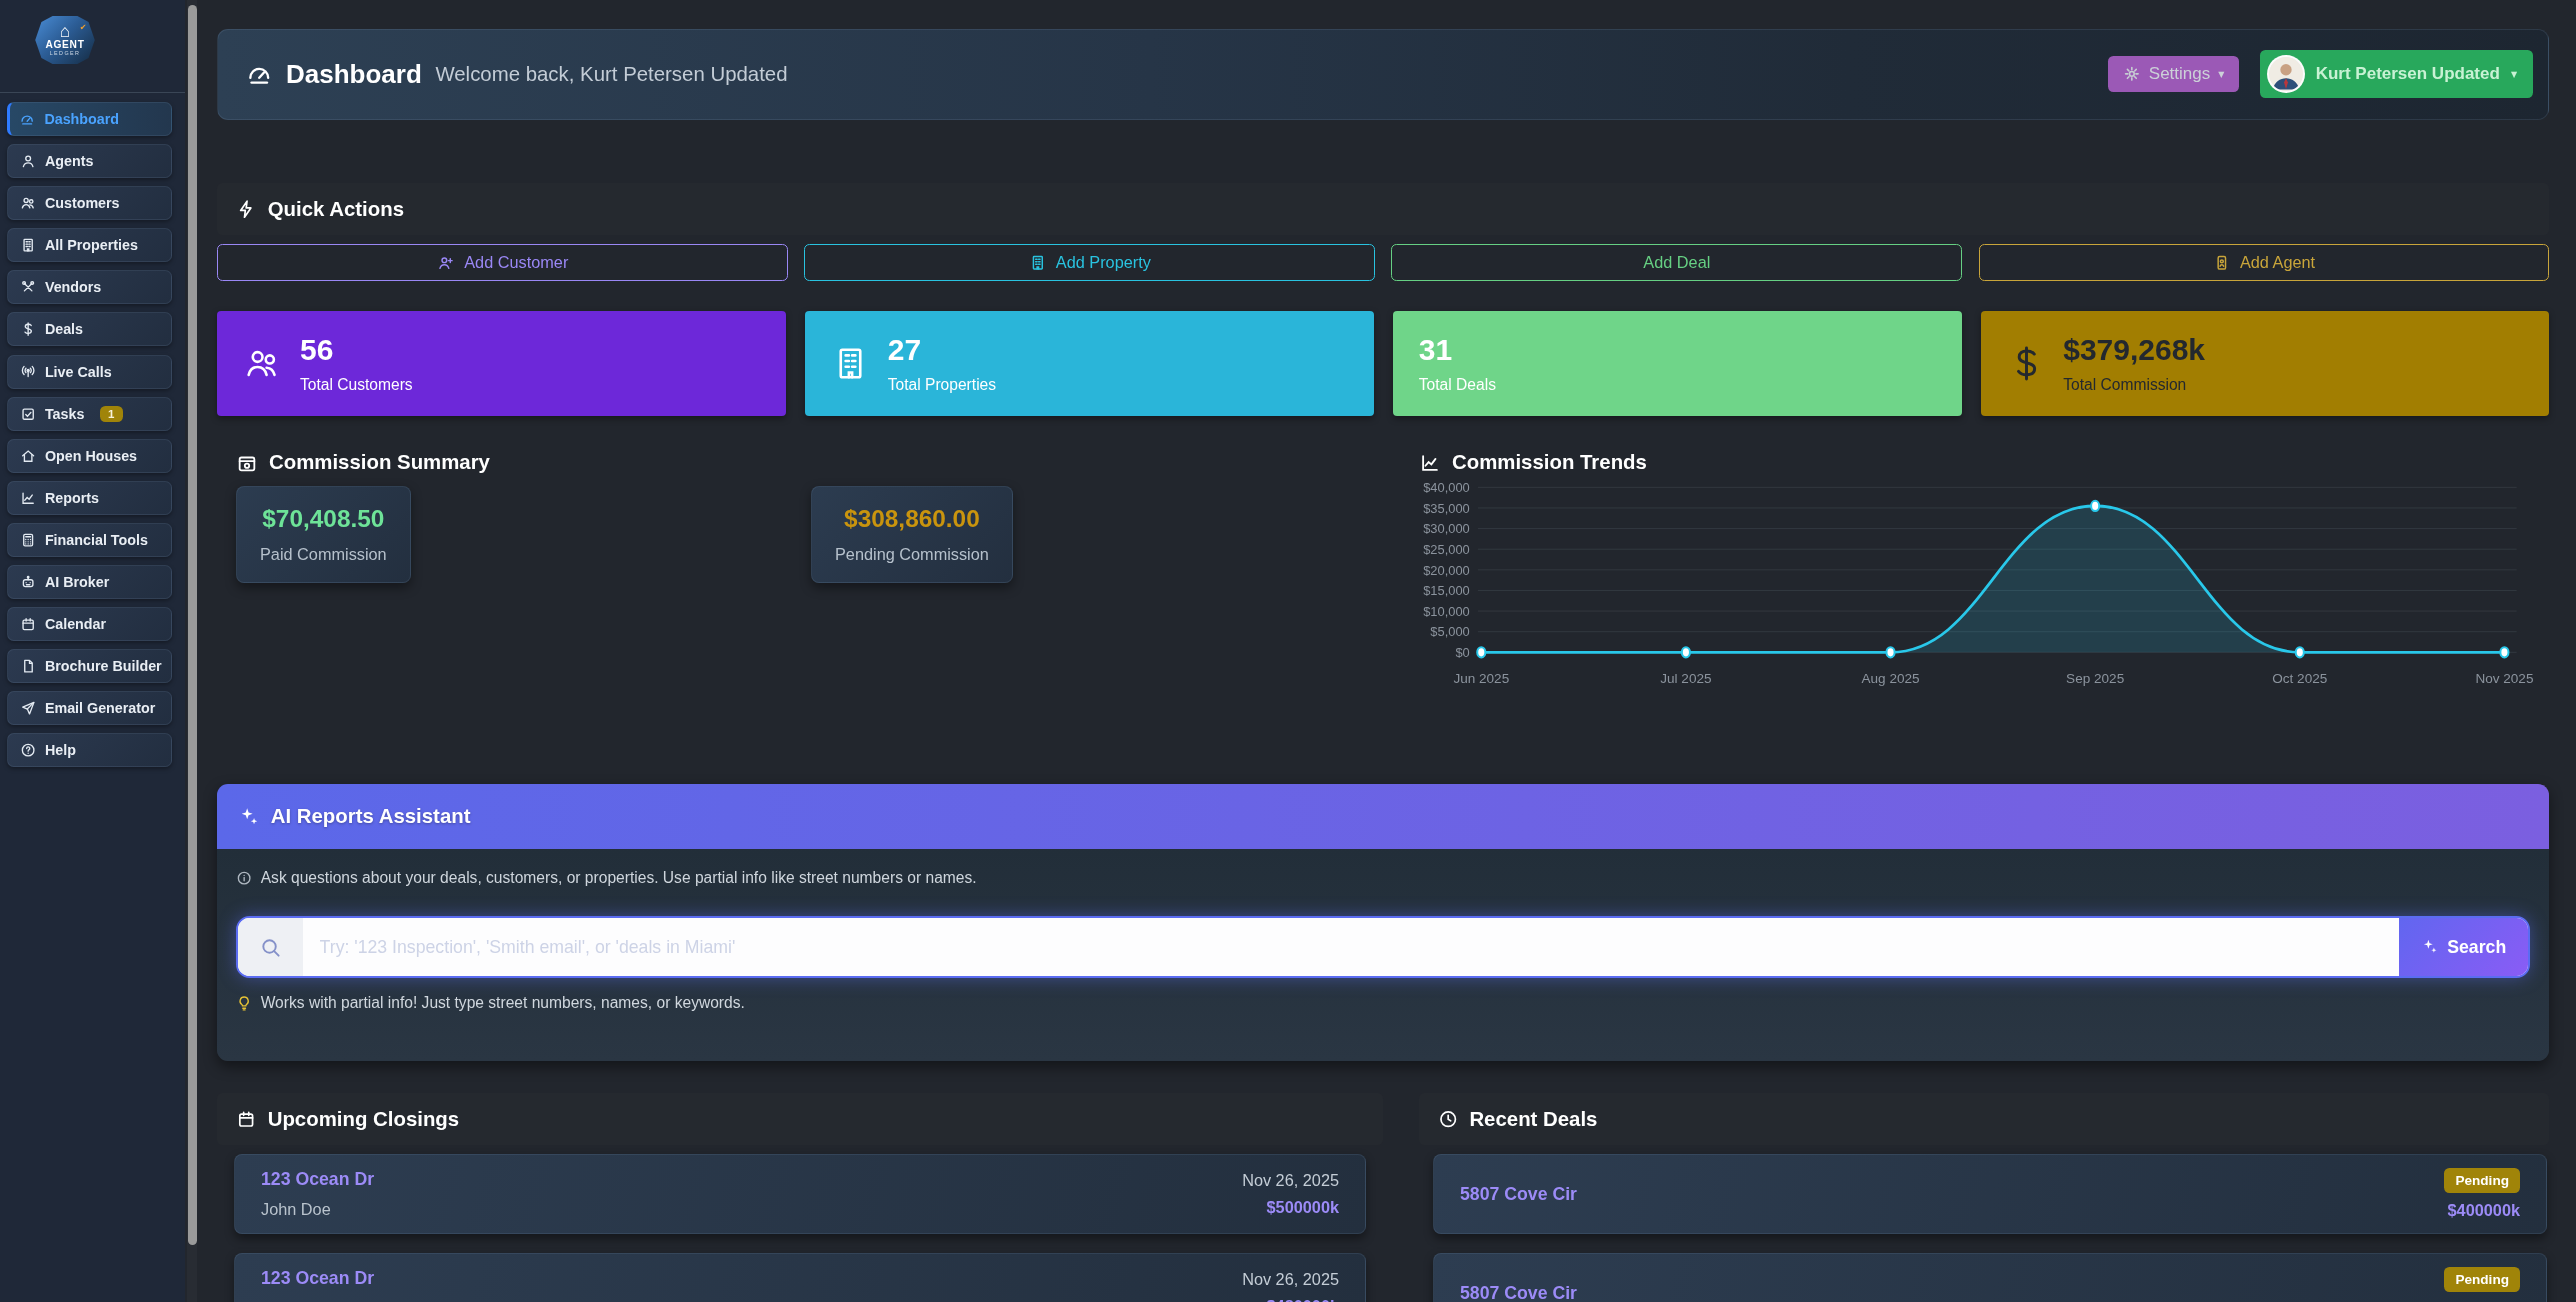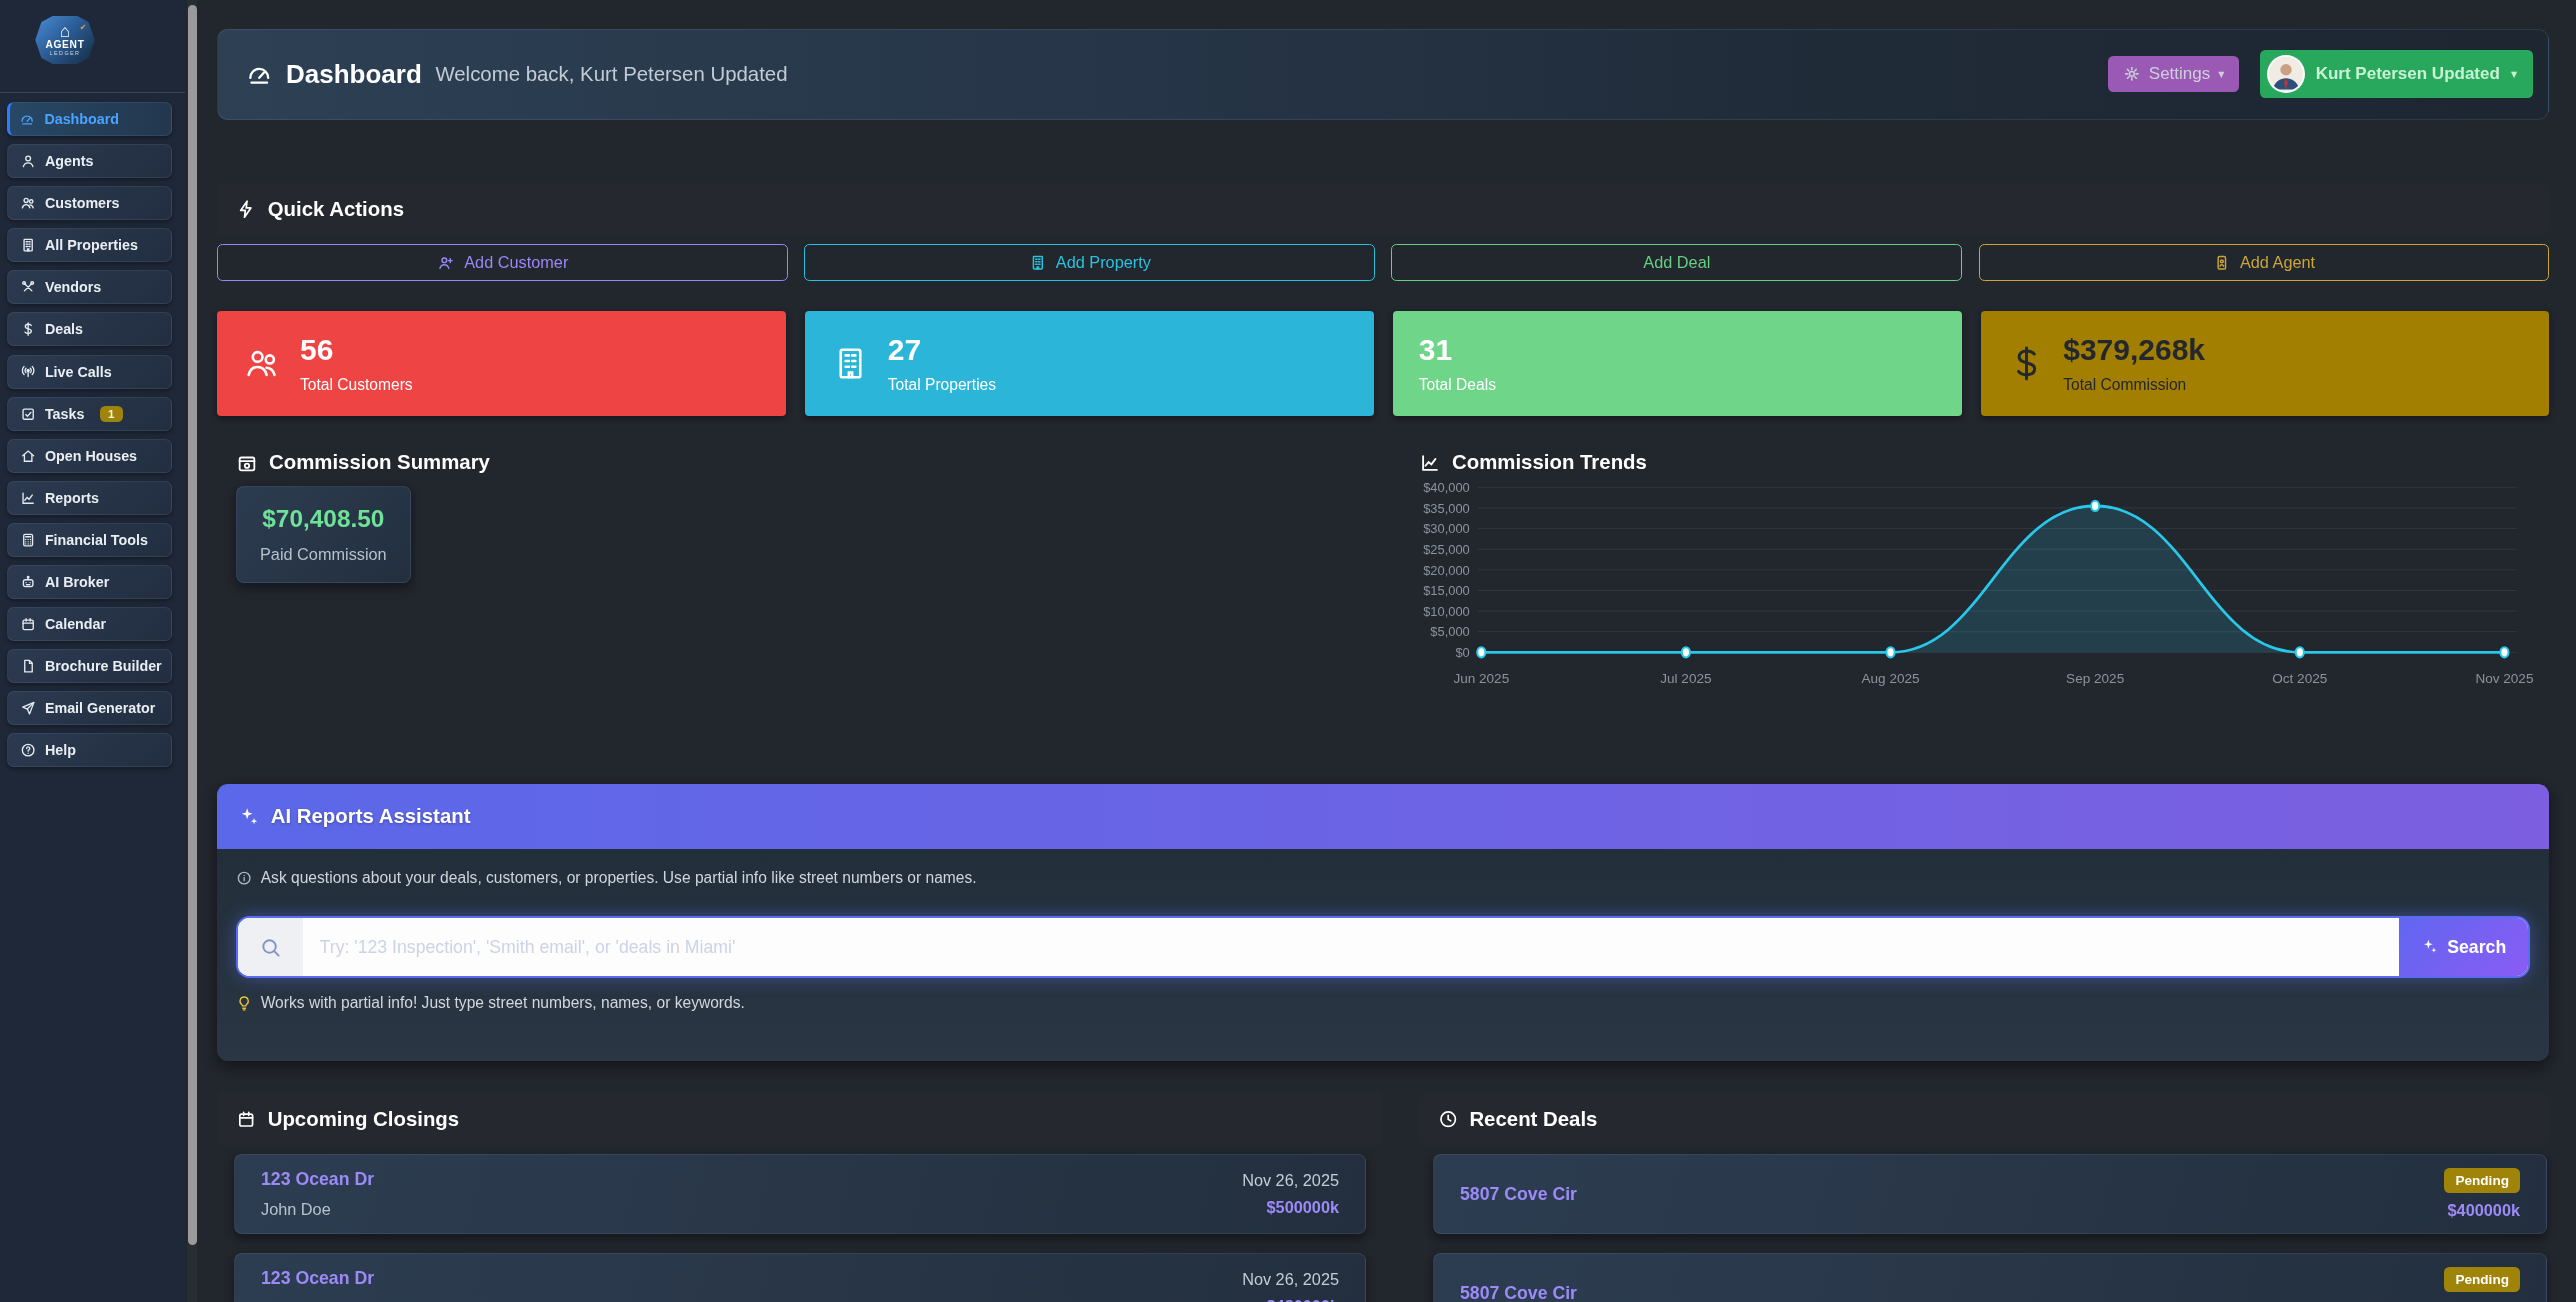--- a/index.html
+++ b/index.html
@@ -372,21 +372,21 @@
             <rect x="7" y="3.5" width="10" height="17" rx="2"></rect>
             <circle cx="12" cy="10" r="2"></circle>
             <path d="M9.5 16.5c.5-1.5 1.5-2 2.5-2s2 .5 2.5 2"></path>
           </svg>
         </span>
       <span>Add Agent</span>
     </button>
   </div>
 
   <div class="stats-row">
-    <div class="stat" style="color: rgb(255, 255, 255); background: #ef4444;">
+    <div class="stat" style="color: rgb(255, 255, 255); background: #6d28d9;">
       <span class="ic sic">
           <svg viewBox="0 0 24 24" fill="none" stroke="currentColor" stroke-width="1.6" stroke-linecap="round">
             <circle cx="9" cy="8" r="3"></circle>
             <circle cx="16.5" cy="9.5" r="2.5"></circle>
             <path d="M3.5 19c.8-3.2 3-4.8 5.5-4.8s4.7 1.6 5.5 4.8"></path>
             <path d="M14.5 14.6c2.4.2 4.2 1.6 4.9 4.4"></path>
           </svg>
         </span>
       <div class="scol">
           <div class="sval">56</div>
@@ -431,20 +431,24 @@
           <rect x="4" y="6" width="16" height="14" rx="2"></rect>
           <path d="M4 10h16"></path>
           <circle cx="12" cy="15" r="2.4"></circle>
         </svg>
       </span>
     <span>Commission Summary</span>
   </div>
   <div class="sum-card" style="left:35px">
     <div class="sum-val" style="color: rgb(110, 227, 152); text-align: center;">$70,408.50</div>
     <div class="sum-lab">Paid Commission</div>
+  </div>
+  <div class="sum-card" style="left:610px">
+    <div class="sum-val" style="color: rgb(201, 148, 14);">$308,860.00</div>
+    <div class="sum-lab">Pending Commission</div>
   </div>
 
   <div class="sec-title" style="left:1218px;top:451px">
     <span class="ic bic">
         <svg viewBox="0 0 24 24" fill="none" stroke="currentColor" stroke-width="2" stroke-linecap="round">
           <path d="M4.5 4.5v15h15"></path>
           <path d="M7 15l3.5-4 3 2.5 4.5-6"></path>
         </svg>
       </span>
     <span>Commission Trends</span>

